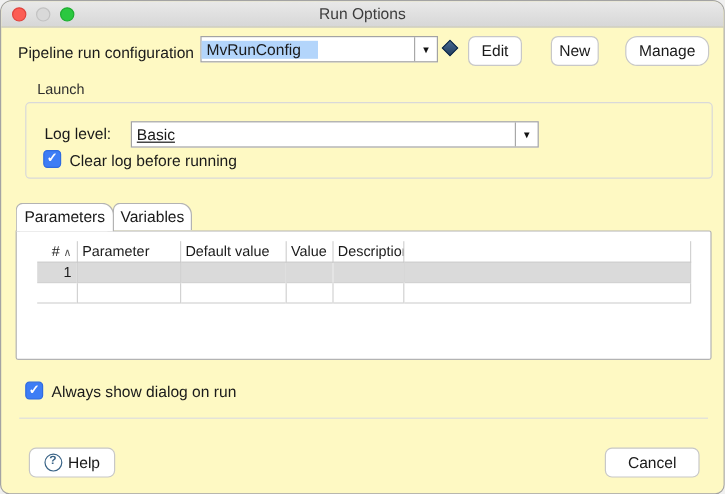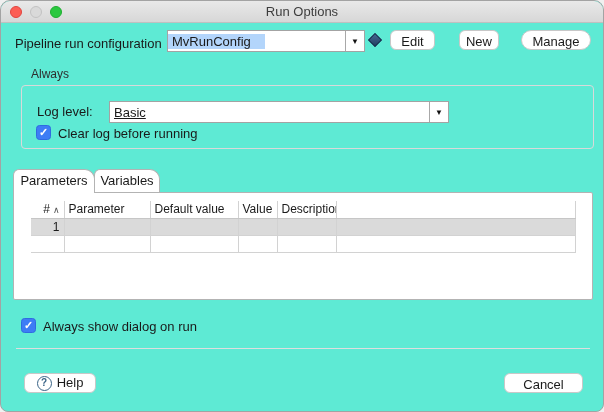--- a/index.html
+++ b/index.html
@@ -1,35 +1,35 @@
 <!DOCTYPE html>
 <html><head>
 <meta charset="utf-8">
 <style>
   * { margin:0; padding:0; box-sizing:border-box; }
   html,body { width:604px; height:412px; background:#f0f0f0; font-family:"Liberation Sans", sans-serif; }
   .window {
-    position:relative; width:604px; height:412px; background:#5eead4;
+    position:relative; width:604px; height:412px; background:#fef9c3;
     border:1px solid #a3a3a3; border-radius:10px 10px 8px 8px; overflow:hidden;
     font-size:13px; color:#1a1a1a;
   }
   
   .titlebar {
     position:absolute; left:0; top:0; right:0; height:22px;
     background:linear-gradient(#e9e9e9,#d7d7d7); border-bottom:1px solid #c0c0c0;
   }
   .lights { position:absolute; left:9px; top:5px; display:flex; gap:8px; }
   .light { width:12px; height:12px; border-radius:50%; display:inline-block; }
   .light.red   { background:#fc5d54; border:1px solid #e0443e; }
   .light.gray  { background:#d9d9d9; border:1px solid #c2c2c2; }
   .light.green { background:#2bc840; border:1px solid #1eae30; }
   .title { position:absolute; left:0; right:0; top:3px; text-align:center; color:#3d3d3d; }
   
   .btn {
-    position:absolute; height:20px; background:#ffffff; border:1px solid #c8c8c8;
+    position:absolute; height:25px; background:#ffffff; border:1px solid #c8c8c8;
     border-radius:6px; font-family:"Liberation Sans", sans-serif; font-size:13px;
     color:#1a1a1a; text-align:center; line-height:22px; cursor:default;
   }
   .combo {
     position:absolute; height:22px; background:#ffffff; border:1px solid #a3a3a3;
     display:flex; align-items:center;
   }
   .combo .combo-text { padding-left:4px; white-space:nowrap; }
   .combo .combo-text.selected { background:#b3d5fb; padding-right:14px; }
   .combo .combo-arrow {
@@ -104,21 +104,21 @@
   <span class="label" style="left:14px; top:35px;">Pipeline run configuration</span>
   <div class="combo" style="left:166px; top:29px; width:198px;">
     <span class="combo-text selected">MvRunConfig</span>
     <span class="combo-arrow">▼</span>
   </div>
   <span class="diamond"></span>
   <button class="btn" style="left:389px; top:29px; width:45px;">Edit</button>
   <button class="btn" style="left:458px; top:29px; width:40px;">New</button>
   <button class="btn" style="left:520px; top:29px; width:70px;border-radius:10px;">Manage</button>
 
-  <span class="group-title">Always</span>
+  <span class="group-title">Launch</span>
   <div class="group"></div>
   <span class="label" style="left:36px; top:103px;">Log level:</span>
   <div class="combo" style="left:108px; top:100px; width:340px;text-decoration:underline;">
     <span class="combo-text">Basic</span>
     <span class="combo-arrow">▼</span>
   </div>
   <span class="checkbox" style="left:35px; top:124px;">✓</span>
   <span class="cb-label" style="left:57px; top:125px;">Clear log before running</span>
 
   <div class="tab inactive">Variables</div>

